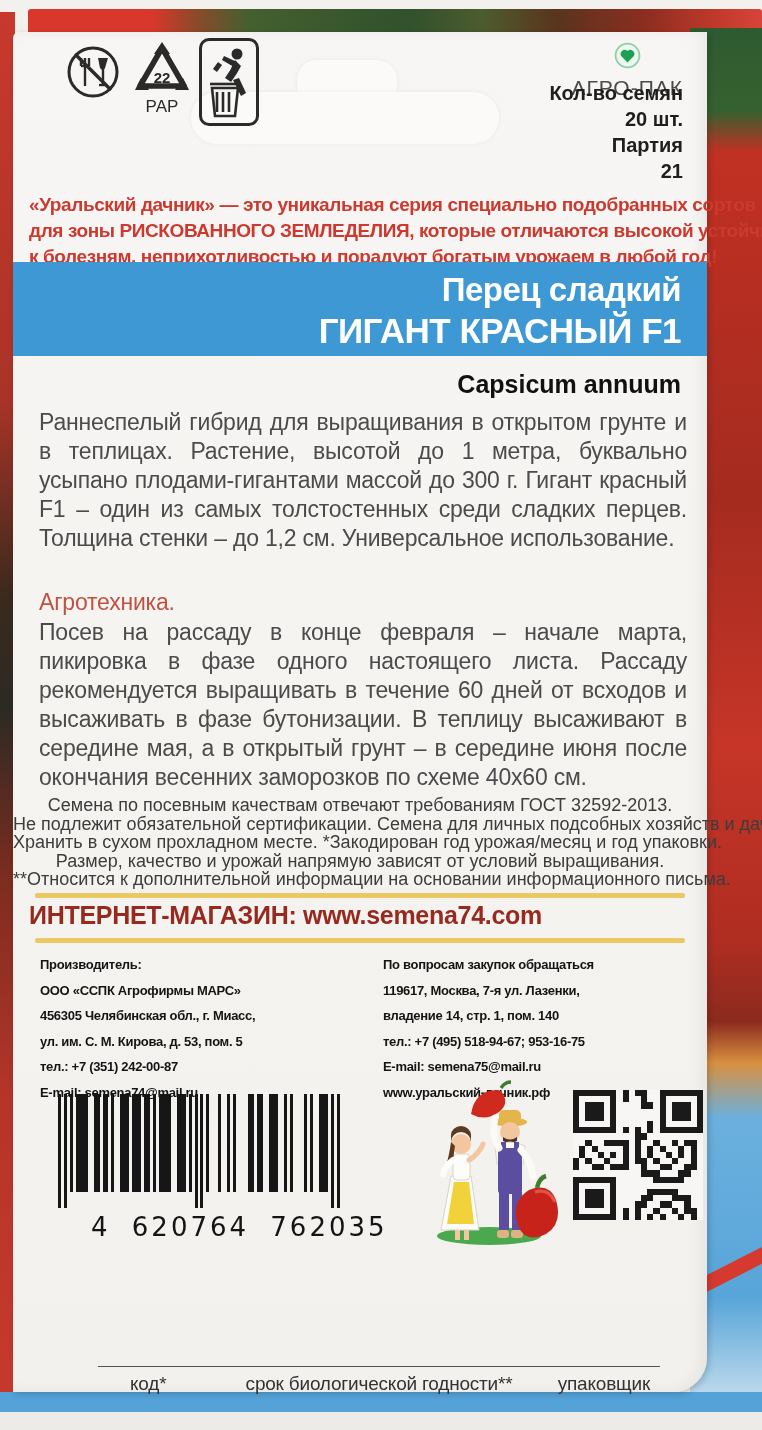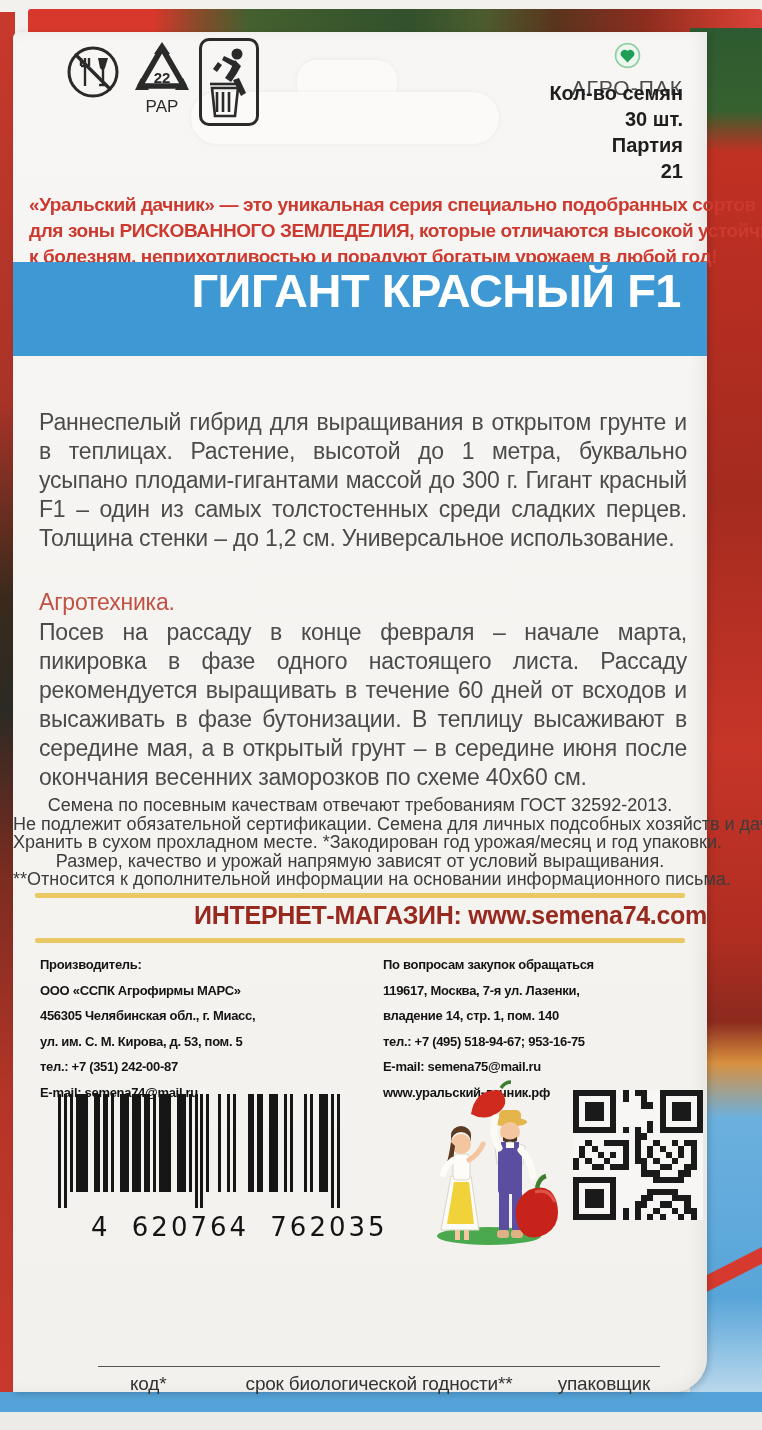--- a/index.html
+++ b/index.html
@@ -45,36 +45,36 @@
 
   .seed-info { position:absolute; right:24px; top:48px; text-align:right;
     font-weight:bold; font-size:20px; line-height:26px; color:#1e1e1e; }
 
   .series-note { position:absolute; left:16px; right:16px; top:160px; text-align:center;
     color:#cb392f; font-size:19px; line-height:26px; font-weight:600; letter-spacing:-.4px; white-space:pre; }
 
   .blue-band { position:absolute; left:0; right:0; top:230px; height:94px; background:#3e98d3;
     text-align:right; padding:8px 26px 0 0; color:#fff; }
   .blue-band .t1 { font-size:33px; font-weight:bold; letter-spacing:-.5px; line-height:40px; }
-  .blue-band .t2 { font-size:47px; font-weight:bold; letter-spacing:-.5px; line-height:42px; }
+  .blue-band .t2 { font-size:35px; font-weight:bold; letter-spacing:-.5px; line-height:42px; }
 
   .latin { position:absolute; right:26px; top:338px; font-size:25px; font-weight:bold; color:#101010; }
 
   .bodytext { position:absolute; left:26px; width:648px; font-size:23px; line-height:29px;
     color:#4b4b4b; text-align:justify; letter-spacing:-.2px; }
   .desc { top:376px; }
   .agro-label { position:absolute; left:26px; top:557px; font-size:23px; color:#c05243; letter-spacing:-.2px; }
   .agro { top:586px; }
 
   .fine-print { position:absolute; left:0; right:0; top:764px; text-align:center;
     font-size:18px; line-height:18.6px; color:#3c3c3c; white-space:pre; }
 
   .gold-line { position:absolute; left:22px; right:22px; height:5px; background:#eac964; border-radius:2px; }
   .gl1 { top:861px; } .gl2 { top:906px; }
-  .shop-line { position:absolute; left:16px; right:0; top:869px; text-align:right;
+  .shop-line { position:absolute; left:16px; right:0; top:869px; text-align:left;
     font-size:25px; font-weight:bold; color:#97291f; letter-spacing:-.3px; }
 
   .contact { position:absolute; top:920px; font-size:13px; font-weight:bold;
     line-height:25.5px; color:#141414; white-space:pre; letter-spacing:-.3px; }
   .producer { left:27px; width:336px; }
   .purchasing { left:370px; width:318px; }
 
   .barcode { position:absolute; left:45px; top:1062px; width:282px; height:158px; }
   .barcode svg { display:block; }
   .barcode-digits { position:absolute; left:0; top:118px; width:282px;
@@ -158,33 +158,35 @@
         <svg width="27" height="27" viewBox="0 0 24 24">
           <circle cx="12" cy="12" r="10.6" fill="#eef6f0" stroke="#8fcfa5" stroke-width="1.6"></circle>
           <path d="M12 18.2 L6.4 12.4 a3.6 3.6 0 0 1 5.6 -4.4 a3.6 3.6 0 0 1 5.6 4.4 Z" fill="#1f9e55"></path>
         </svg>
       </span>
       <span class="brand-text">АГРО-ПАК</span>
     </div>
 
     <div class="seed-info">
       <div>Кол-во семян</div>
-      <div>30 шт.</div>
+      <div>20 шт.</div>
       <div>Партия</div>
       <div>21</div>
     </div>
 
     <div class="series-note">«Уральский дачник» — это уникальная серия специально подобранных сортов
 для зоны РИСКОВАННОГО ЗЕМЛЕДЕЛИЯ, которые отличаются высокой устойчивостью
 к болезням, неприхотливостью и порадуют богатым урожаем в любой год!</div>
 
     <div class="blue-band">
+      <div class="t1">Перец сладкий</div>
       <div class="t2">ГИГАНТ КРАСНЫЙ F1</div>
     </div>
 
+    <div class="latin">Capsicum annuum</div>
 
     <div class="bodytext desc">Раннеспелый гибрид для выращивания в открытом грунте и в теплицах. Растение, высотой до 1 метра, буквально усыпано плодами-гигантами массой до 300 г. Гигант красный F1 – один из самых толстостенных среди сладких перцев. Толщина стенки – до 1,2 см. Универсальное использование.</div>
 
     <div class="agro-label">Агротехника.</div>
     <div class="bodytext agro">Посев на рассаду в конце февраля – начале марта, пикировка в фазе одного настоящего листа. Рассаду рекомендуется выращивать в течение 60 дней от всходов и высаживать в фазе бутонизации. В теплицу высаживают в середине мая, а в открытый грунт – в середине июня после окончания весенних заморозков по схеме 40х60 см.</div>
 
     <div class="fine-print">Семена по посевным качествам отвечают требованиям ГОСТ 32592-2013.
 Не подлежит обязательной сертификации. Семена для личных подсобных хозяйств и дачников.
 Хранить в сухом прохладном месте. *Закодирован год урожая/месяц и год упаковки.
 Размер, качество и урожай напрямую зависят от условий выращивания.

